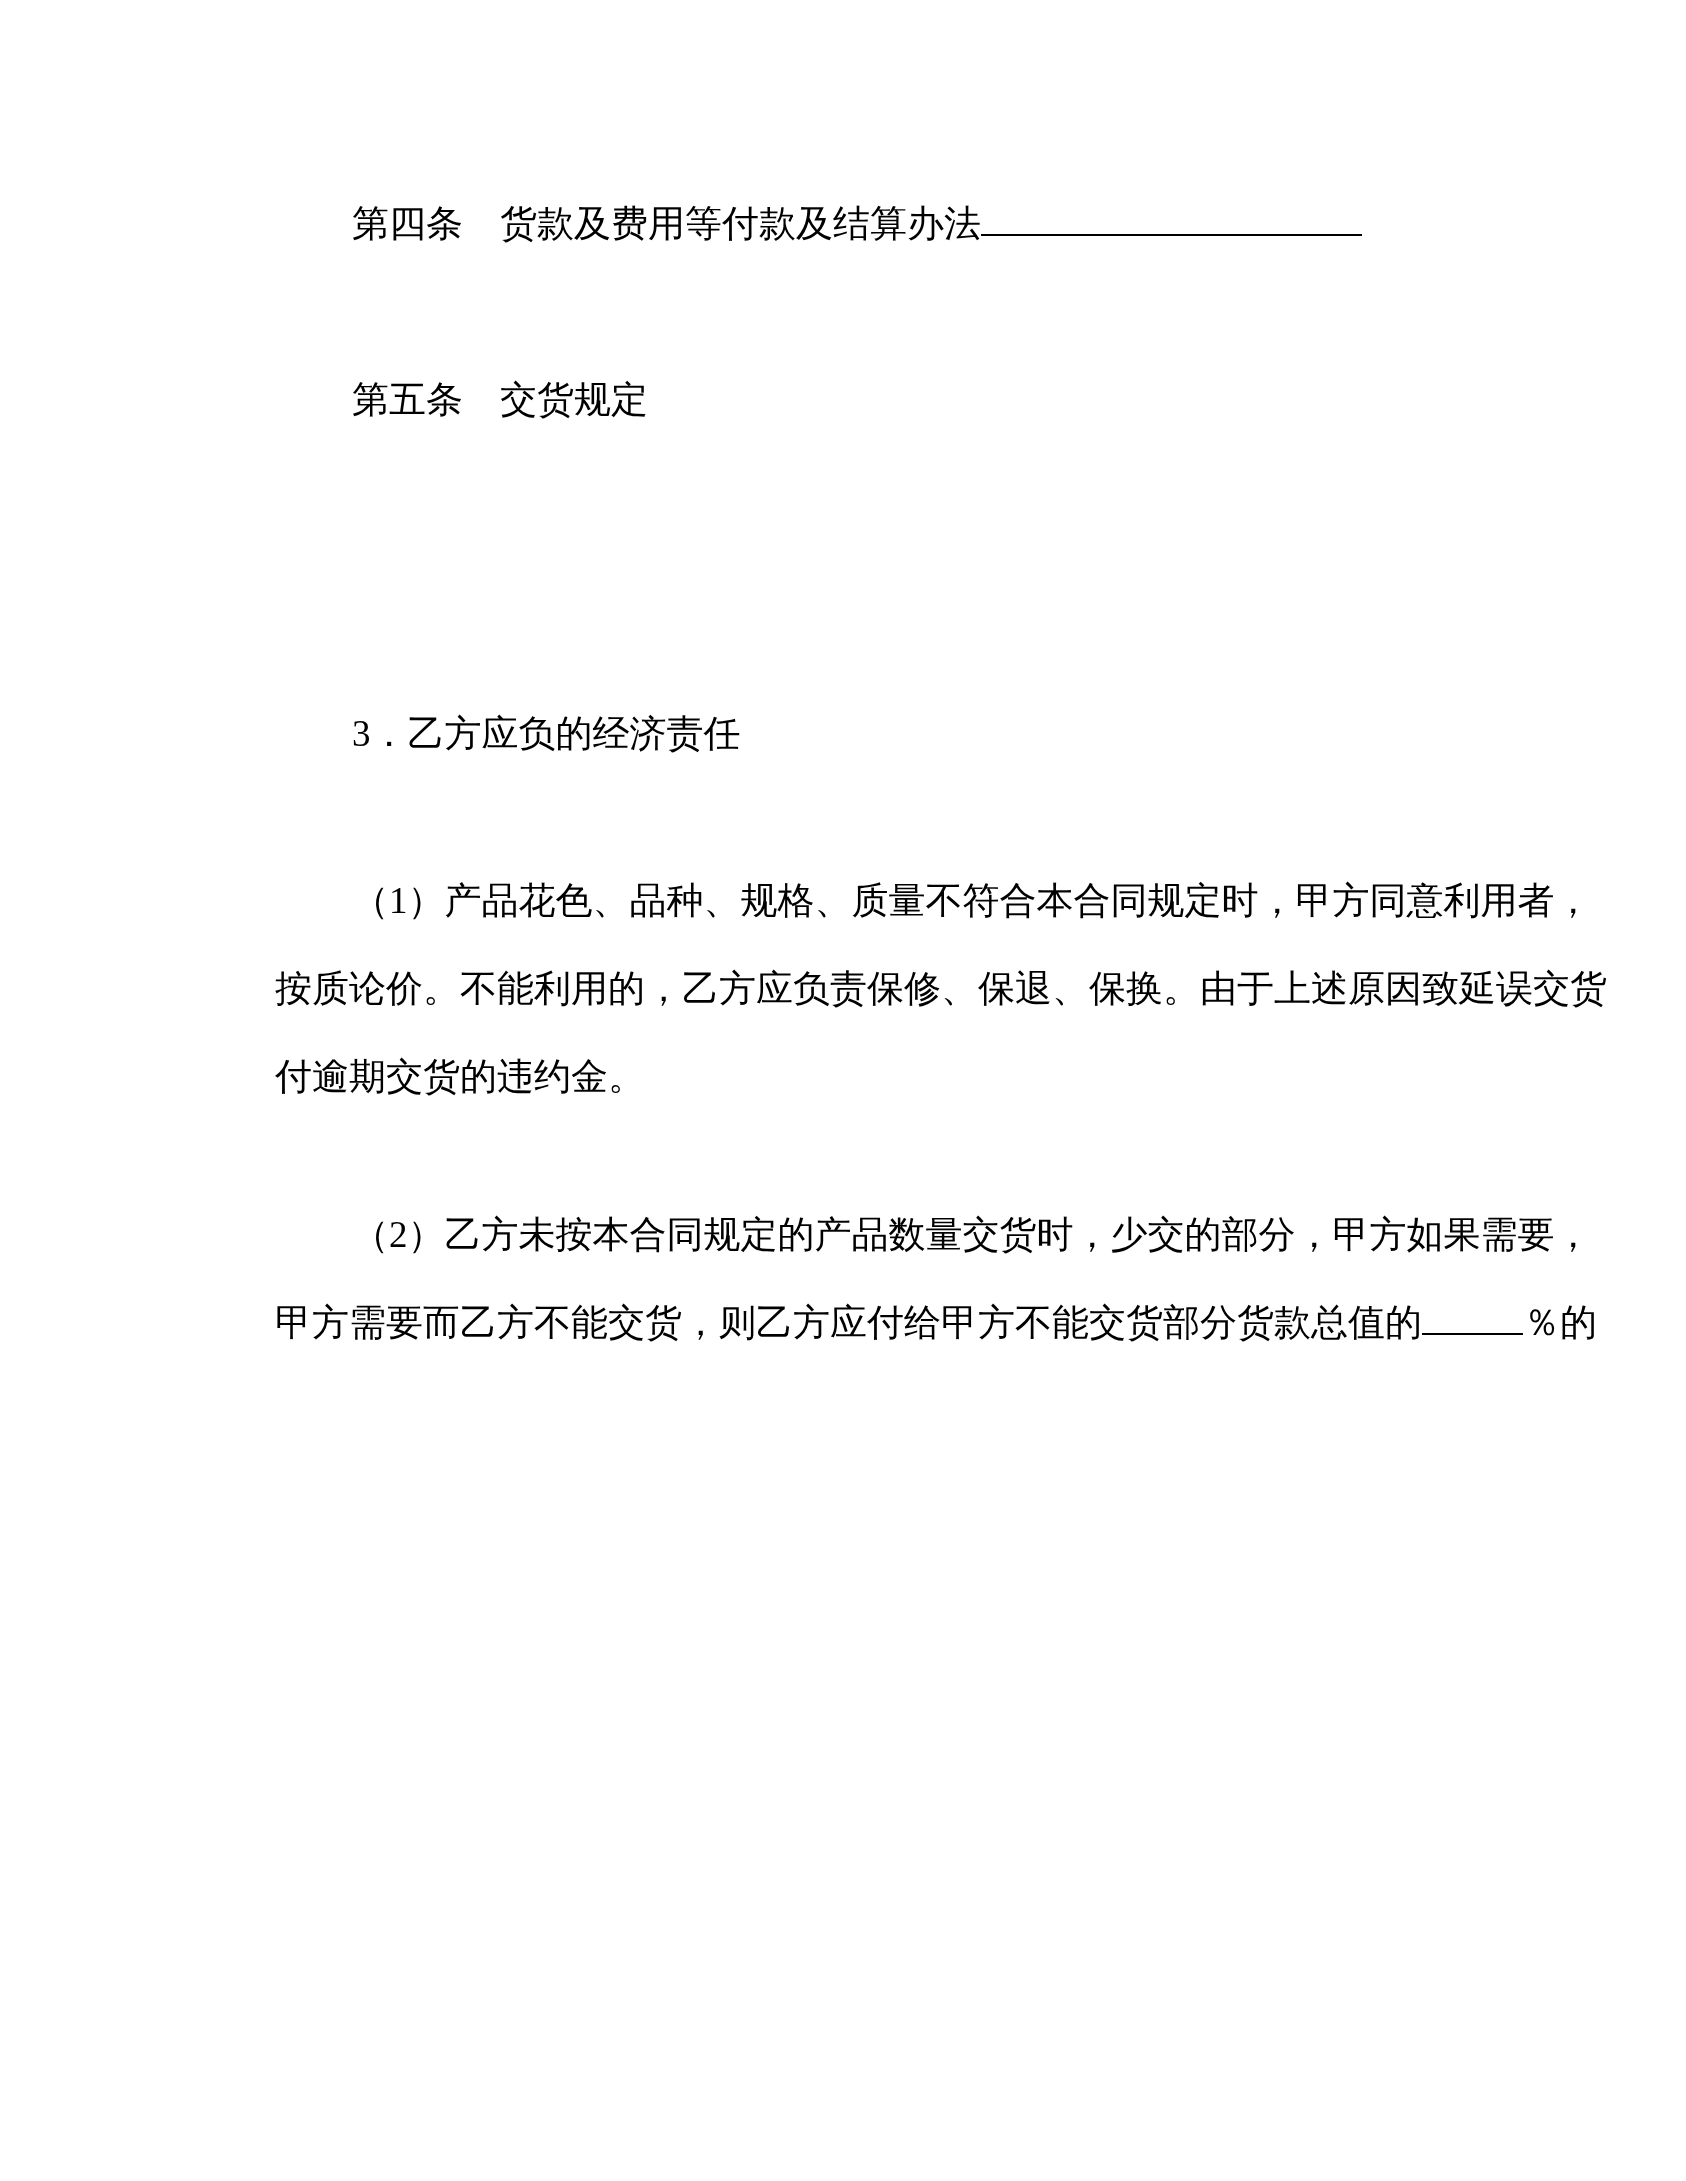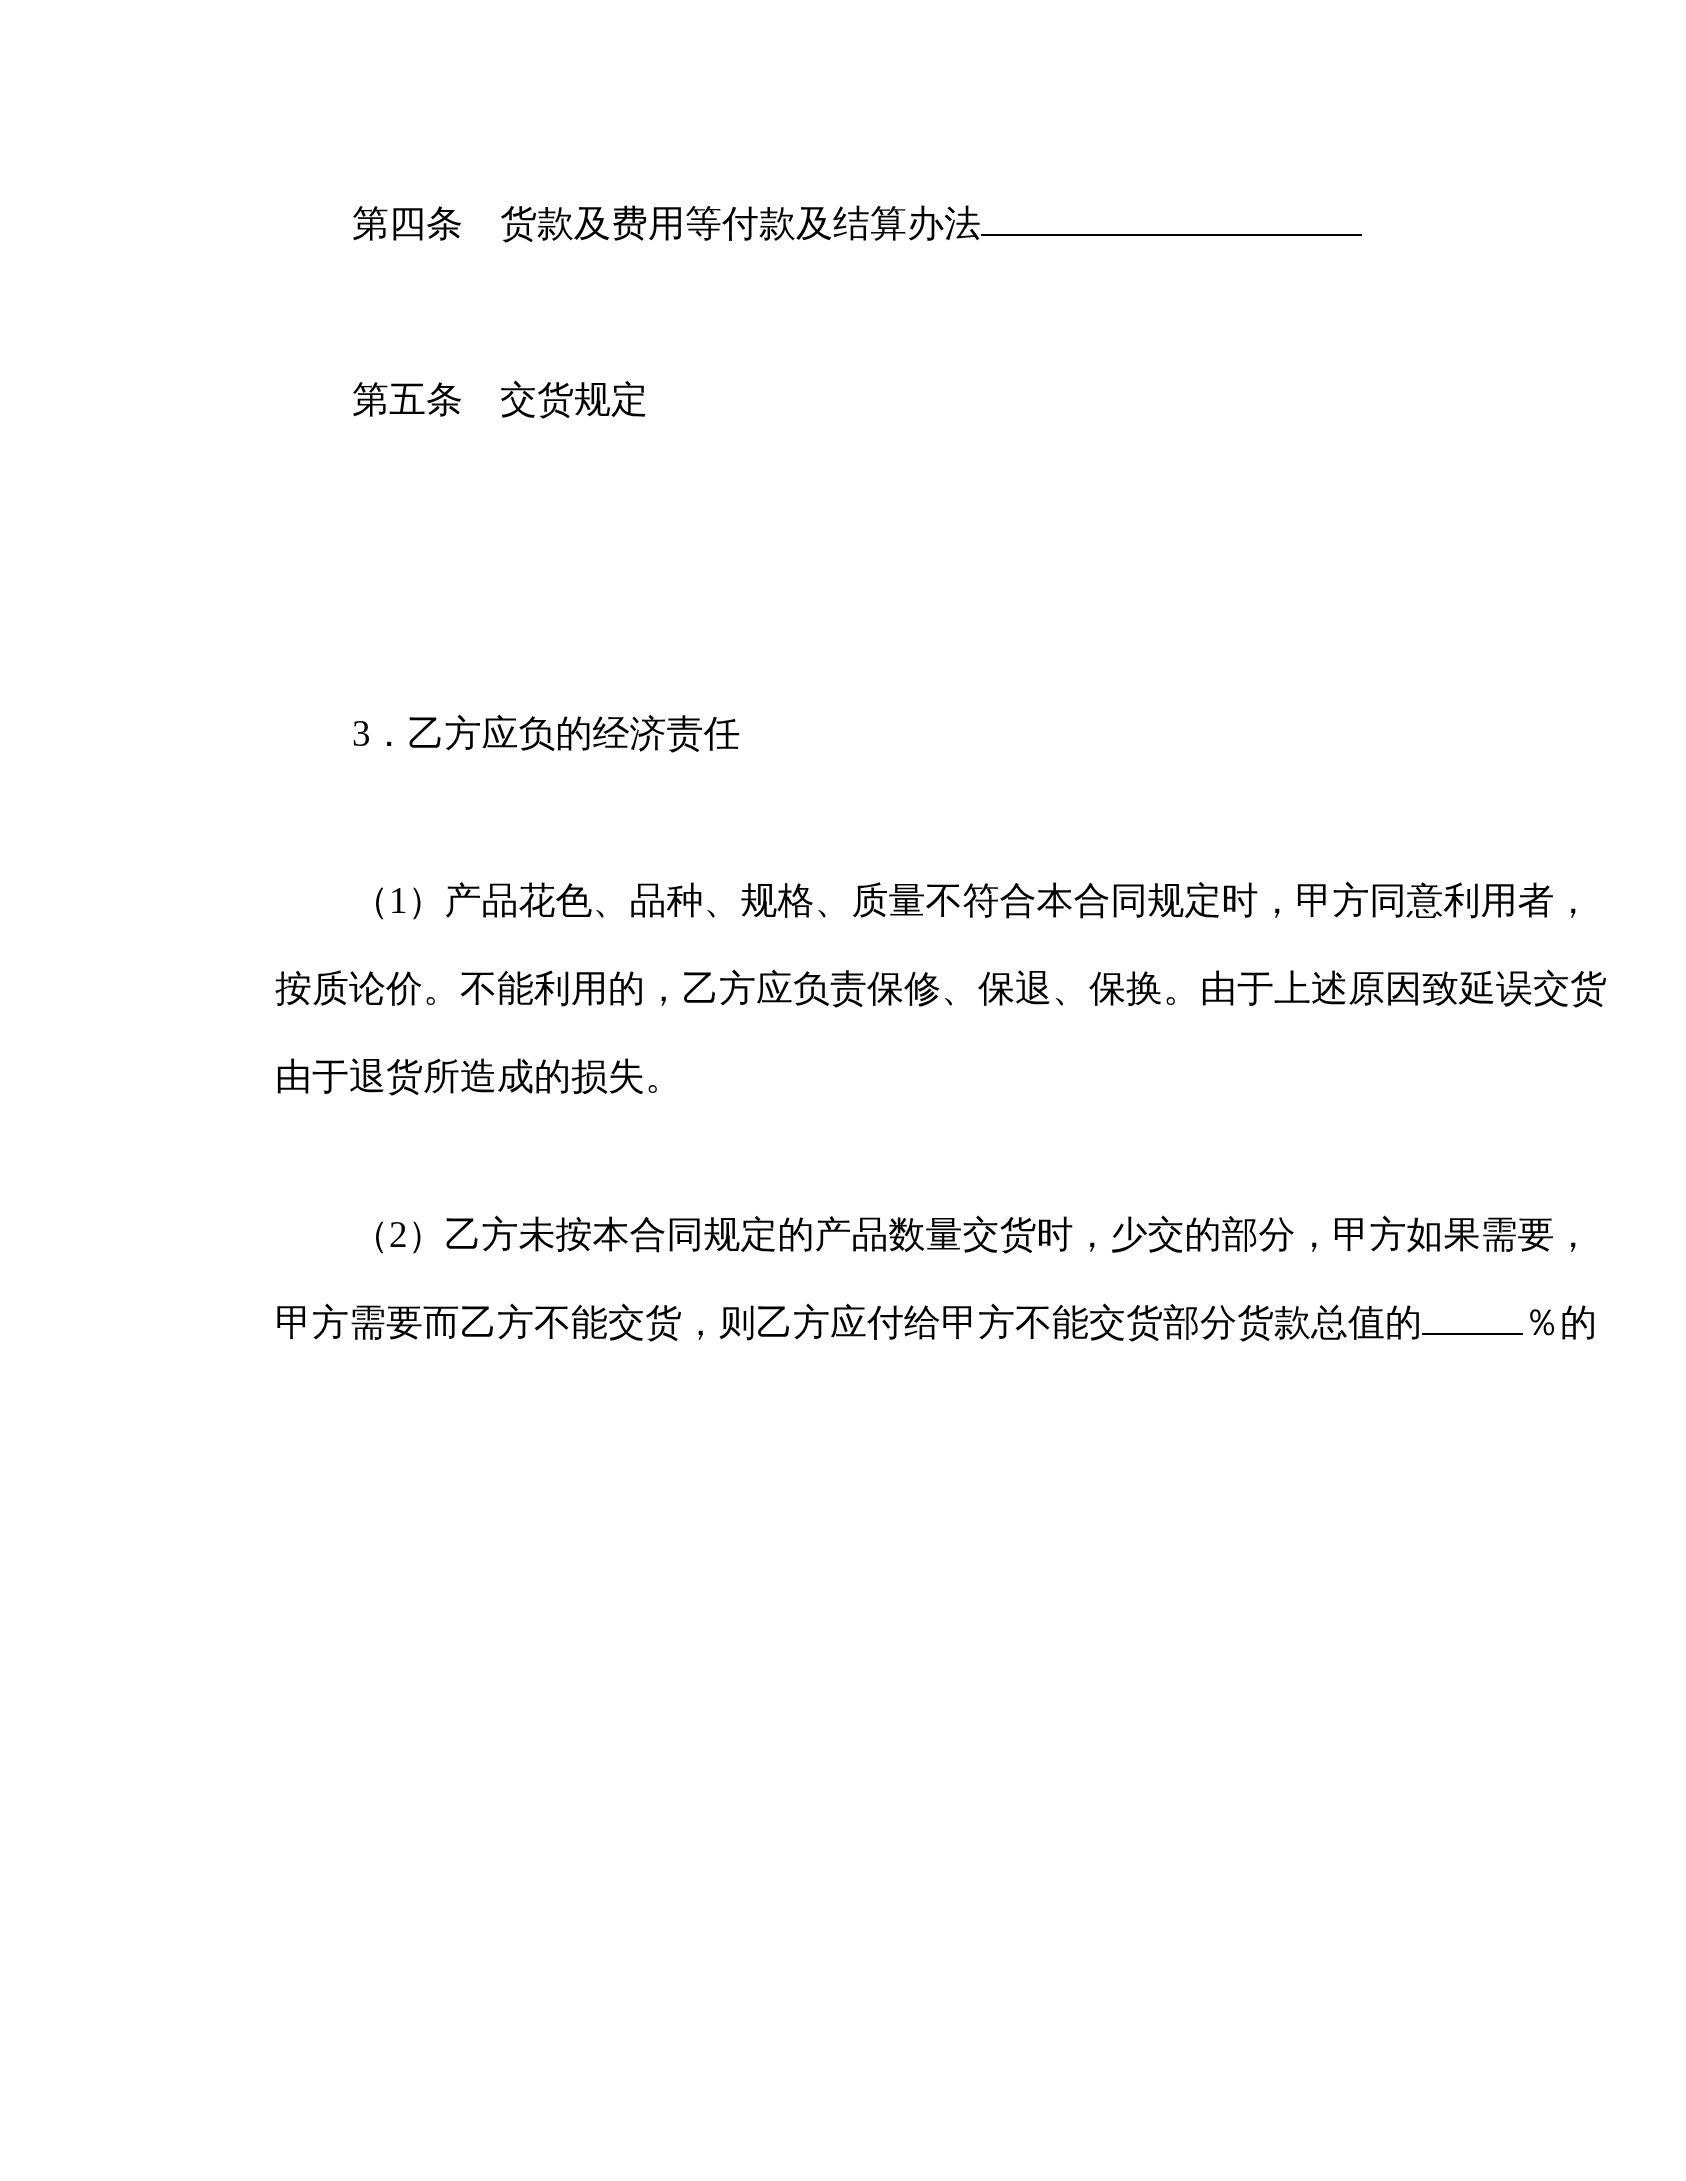--- a/index.html
+++ b/index.html
@@ -71,21 +71,21 @@
 
     <div class="line indent">
       <span>3．乙方应负的经济责任</span>
     </div>
 
     <div class="gap-86"></div>
 
     <div>
       <div class="line indent">（1）产品花色、品种、规格、质量不符合本合同规定时，甲方同意利用者，</div>
       <div class="line">按质论价。不能利用的，乙方应负责保修、保退、保换。由于上述原因致延误交货</div>
-      <div class="line">由于退货所造成的损失。</div>
+      <div class="line">付逾期交货的违约金。</div>
     </div>
 
     <div class="gap-76"></div>
 
     <div>
       <div class="line indent">（2）乙方未按本合同规定的产品数量交货时，少交的部分，甲方如果需要，</div>
       <div class="line">
         <span>甲方需要而乙方不能交货，则乙方应付给甲方不能交货部分货款总值的</span><span class="blank blank-pct"></span><span>％的</span>
       </div>
     </div>

